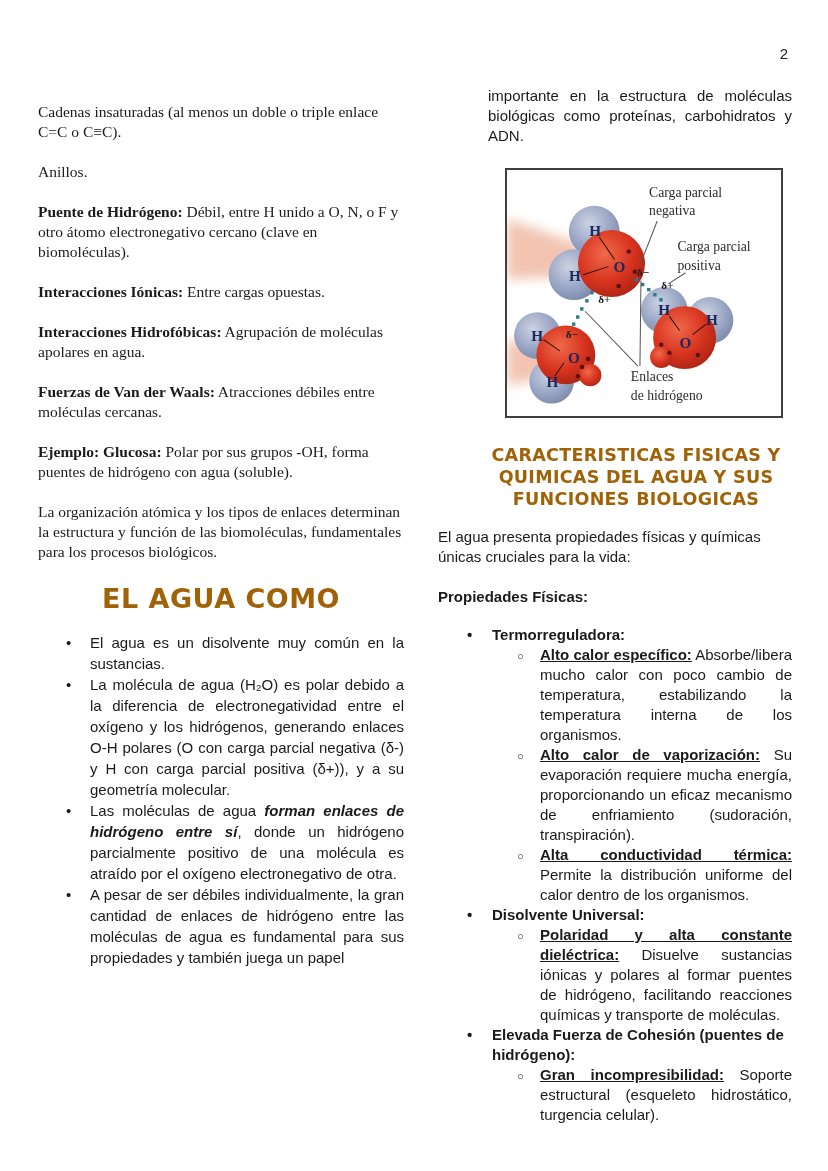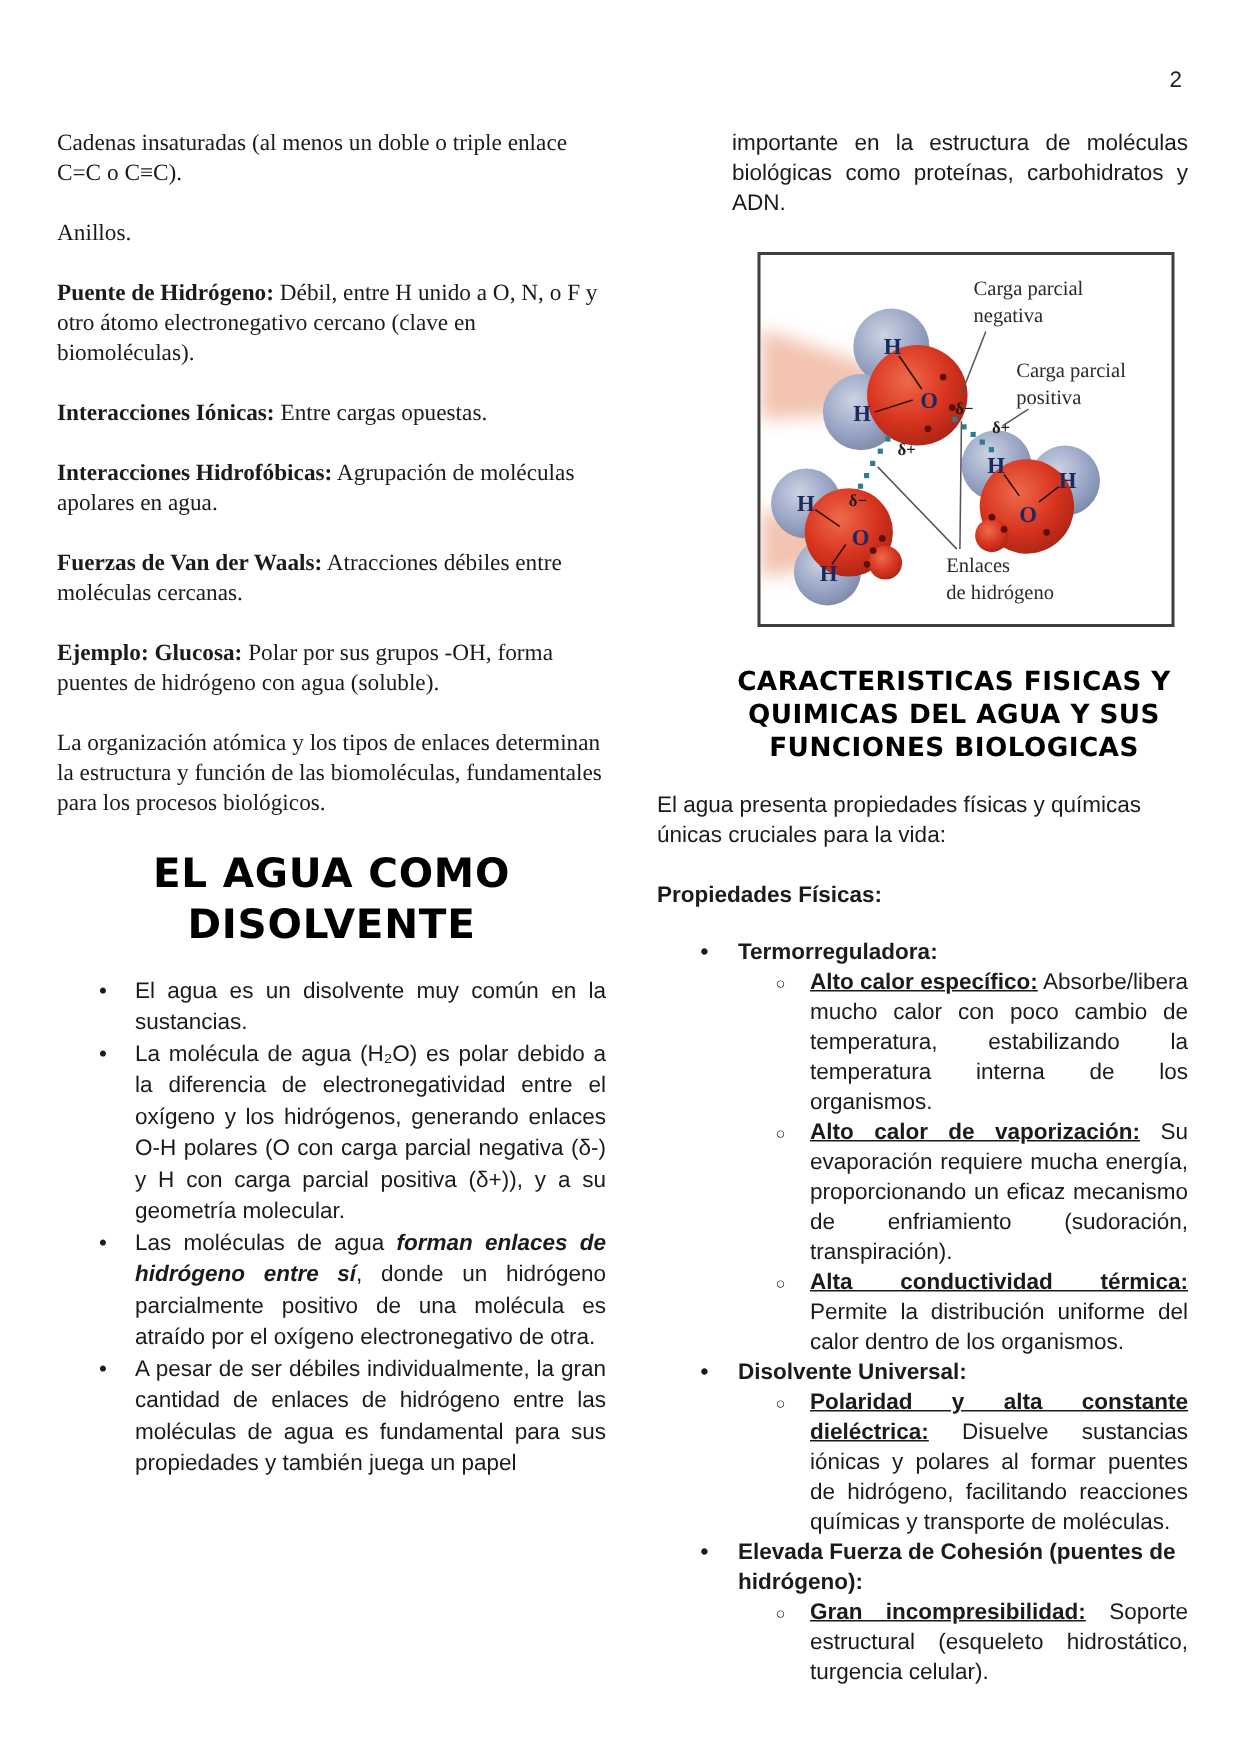--- a/index.html
+++ b/index.html
@@ -4,26 +4,26 @@
 <style>
   html,body{margin:0;padding:0;background:#ffffff;}
   .page{position:relative;width:828px;height:1171px;background:#ffffff;overflow:hidden;
         font-family:"Liberation Serif",serif;color:#1b1b1b;}
   .page-number{position:absolute;top:45px;right:40px;font-family:"Liberation Sans",sans-serif;
         font-size:15px;color:#222;}
   .col-left{position:absolute;left:38px;top:86px;width:366px;}
   .col-right{position:absolute;left:438px;top:86px;width:354px;}
 
   
-  .para{font-size:15.5px;line-height:20px;margin:0 0 20px 0;}
+  .para{font-size:15.5px;line-height:20px;margin:16px 0 20px 0;}
   .para b{font-weight:bold;}
 
   
   .display-heading{font-family:"DejaVu Sans",sans-serif;font-weight:800;text-align:center;
-        letter-spacing:.5px;color:#000000;}
+        letter-spacing:.5px;color:#a16207;}
   .h-left{font-size:27px;line-height:34px;margin:8px 0 16px 0;}
   .h-right{font-size:17.5px;line-height:22px;margin:26px 0 0 0;padding-left:42px;letter-spacing:.3px;}
 
   
   .sans{font-family:"Liberation Sans",sans-serif;}
   .intro{font-size:15px;line-height:20px;padding-left:50px;text-align:justify;margin:0;}
   .rpara{font-size:15px;line-height:20px;margin:17px 0 0 0;width:340px;}
   .rsub{font-size:15px;line-height:20px;margin:20px 0 0 0;font-weight:bold;}
 
   
@@ -61,21 +61,20 @@
     <p class="para"><span>Anillos.</span></p>
     <p class="para"><b>Puente de Hidrógeno:</b><span> Débil, entre H unido a O, N, o F y otro átomo electronegativo cercano (clave en biomoléculas).</span></p>
     <p class="para"><b>Interacciones Iónicas:</b><span> Entre cargas opuestas.</span></p>
     <p class="para"><b>Interacciones Hidrofóbicas:</b><span> Agrupación de moléculas apolares en agua.</span></p>
     <p class="para"><b>Fuerzas de Van der Waals:</b><span> Atracciones débiles entre moléculas cercanas.</span></p>
     <p class="para"><b>Ejemplo: Glucosa:</b><span> Polar por sus grupos -OH, forma puentes de hidrógeno con agua (soluble).</span></p>
     <p class="para"><span>La organización atómica y los tipos de enlaces determinan la estructura y función de las biomoléculas, fundamentales para los procesos biológicos.</span></p>
 
     <div class="display-heading h-left">
       <div>EL AGUA COMO</div>
-      <div>DISOLVENTE</div>
     </div>
 
     <div class="lb"><span class="mk">•</span><span>El agua es un disolvente muy común en la sustancias.</span></div>
     <div class="lb"><span class="mk">•</span><span>La molécula de agua (H₂O) es polar debido a la diferencia de electronegatividad entre el oxígeno y los hidrógenos, generando enlaces O-H polares (O con carga parcial negativa (δ-) y H con carga parcial positiva (δ+)), y a su geometría molecular.</span></div>
     <div class="lb"><span class="mk">•</span><span>Las moléculas de agua </span><span class="emph">forman enlaces de hidrógeno entre sí</span><span>, donde un hidrógeno parcialmente positivo de una molécula es atraído por el oxígeno electronegativo de otra.</span></div>
     <div class="lb"><span class="mk">•</span><span>A pesar de ser débiles individualmente, la gran cantidad de enlaces de hidrógeno entre las moléculas de agua es fundamental para sus propiedades y también juega un papel</span></div>
   </div>
 
   <div class="col-right">
     <p class="intro sans">importante en la estructura de moléculas biológicas como proteínas, carbohidratos y ADN.</p>

